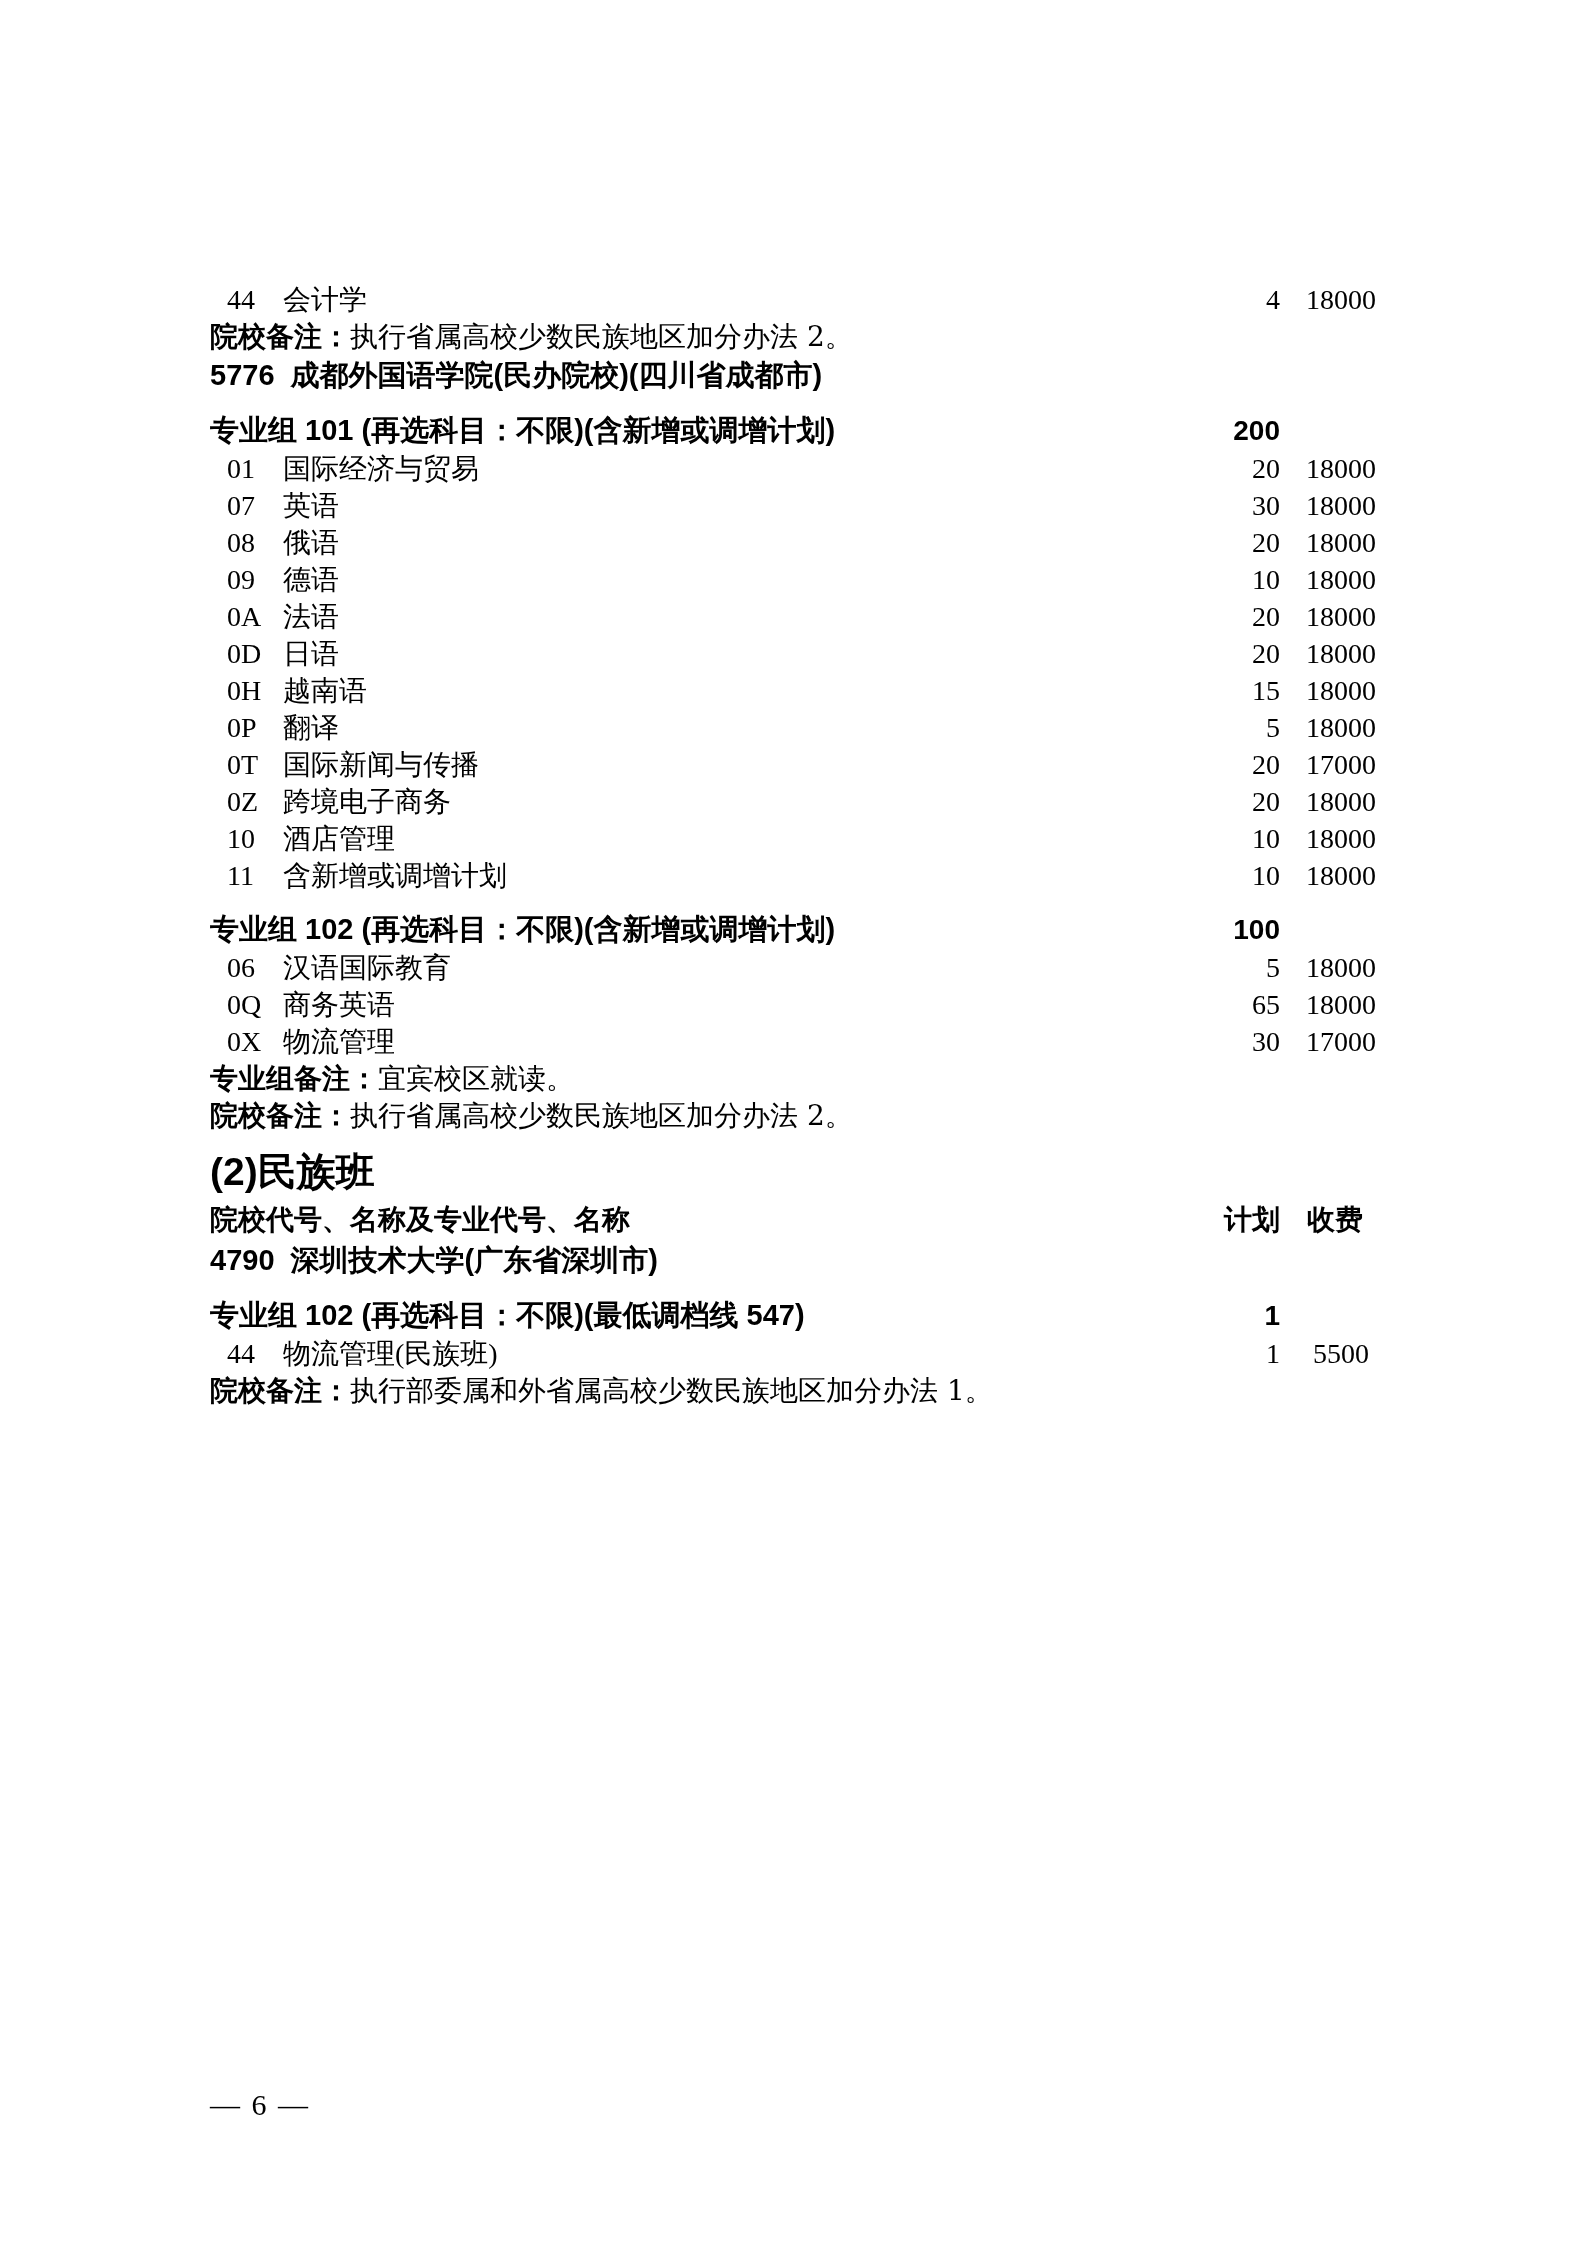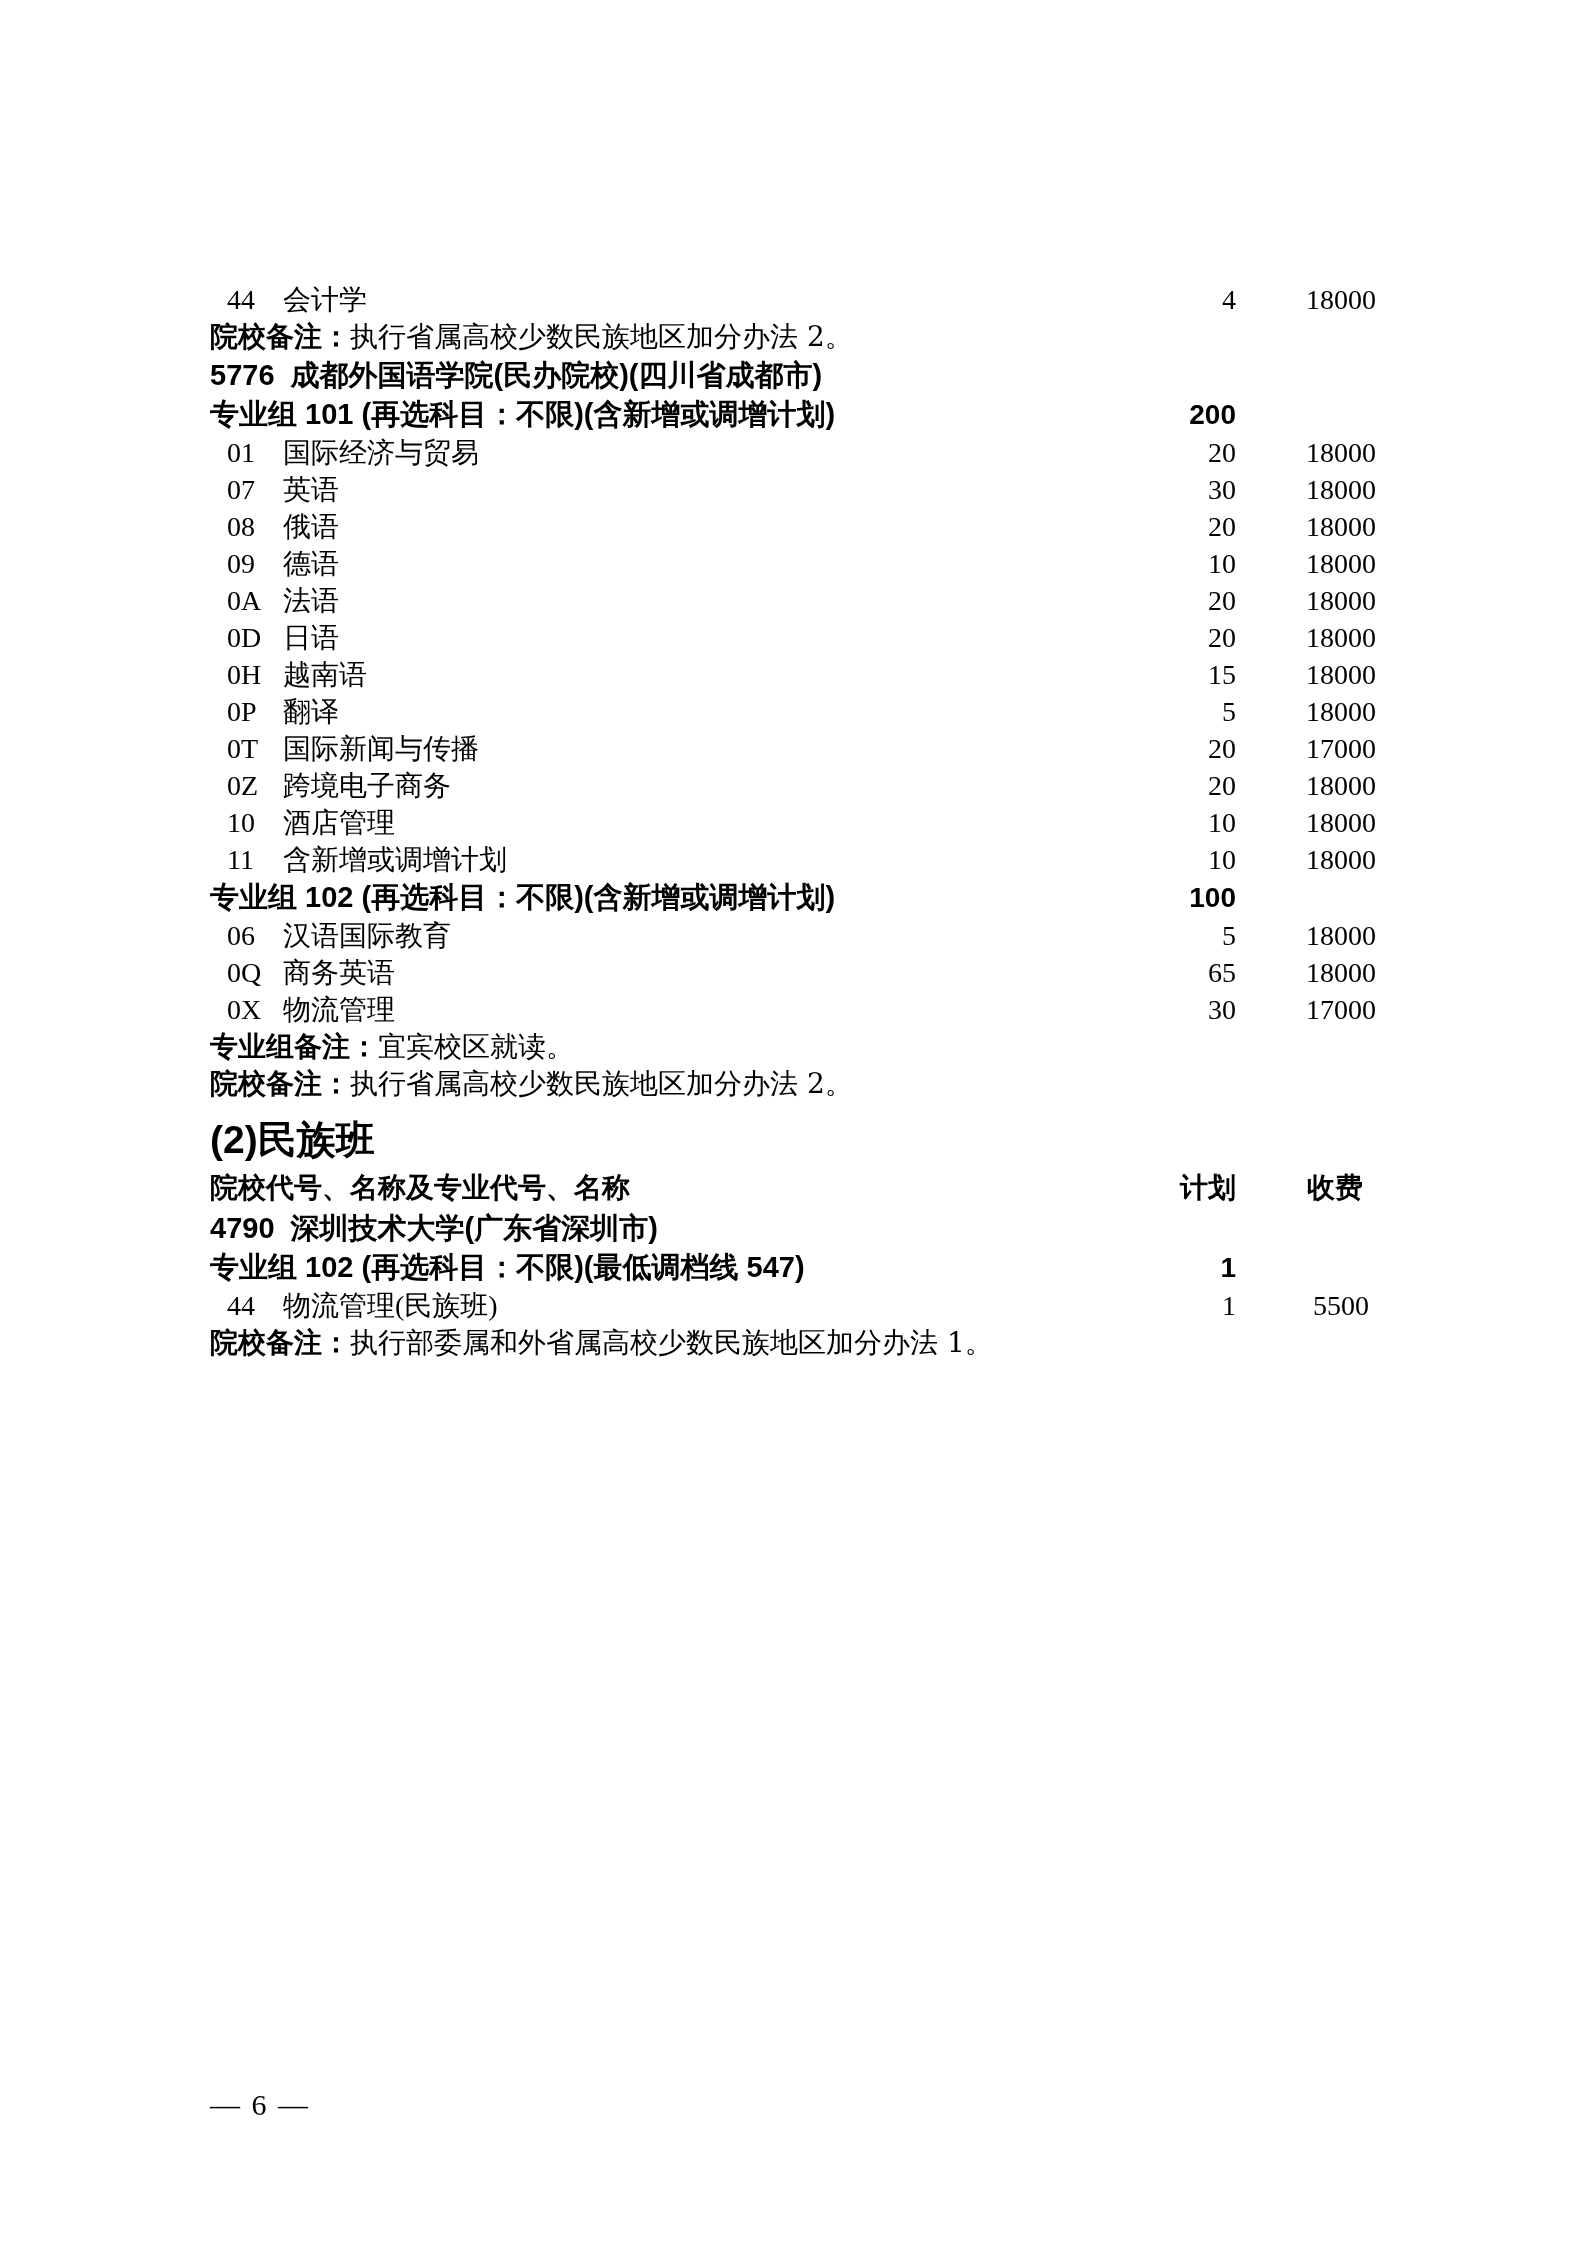--- a/index.html
+++ b/index.html
@@ -11,21 +11,21 @@
     color: #000000;
     overflow: hidden;
     font-family: "Liberation Serif", serif;
   }
   .content {
     position: absolute;
     left: 210px;
     top: 281px;
     width: 1192px;
   }
-  .row { display: flex; align-items: baseline; gap: 44px; }
+  .row { display: flex; align-items: baseline; }
   .cell-name { flex: 1; min-width: 0; }
   .cell-plan { width: 120px; text-align: right; }
   .cell-fee  { width: 122px; text-align: center; }
 
   
   .major {
     font-family: "Liberation Serif", serif;
     font-size: 28px;
     line-height: 37px;
   }
@@ -39,20 +39,21 @@
     font-size: 29px;
     line-height: 40px;
     margin-top: 0;
   }
   .uni .code { margin-right: 16px; }
   .group {
     font-family: "Liberation Sans", sans-serif;
     font-weight: 700;
     font-size: 29px;
     line-height: 39px;
+    margin-top: 16px;
   }
   .group .cell-plan { font-size: 28px; }
 
   
   .remark {
     font-size: 28px;
     line-height: 37px;
   }
   .remark .label {
     font-family: "Liberation Sans", sans-serif;

